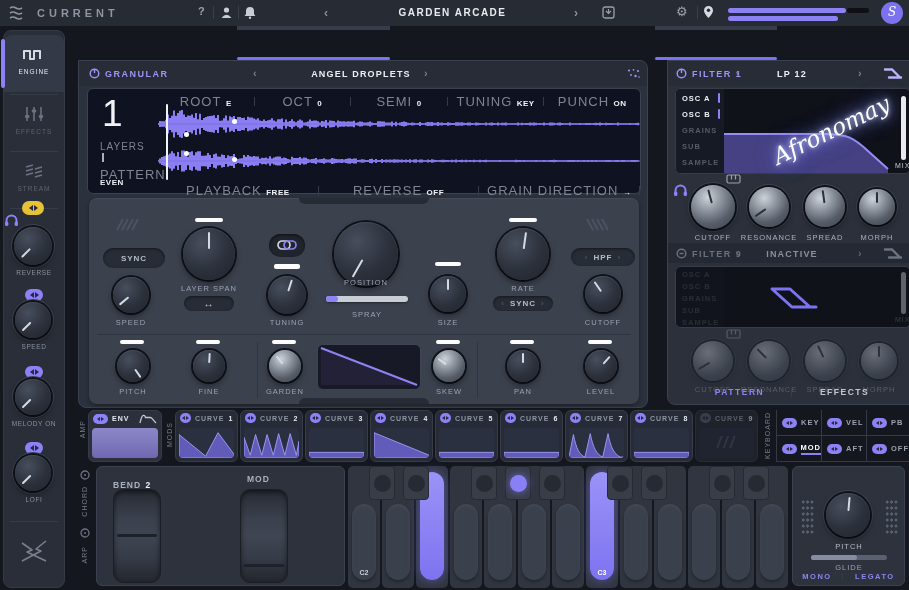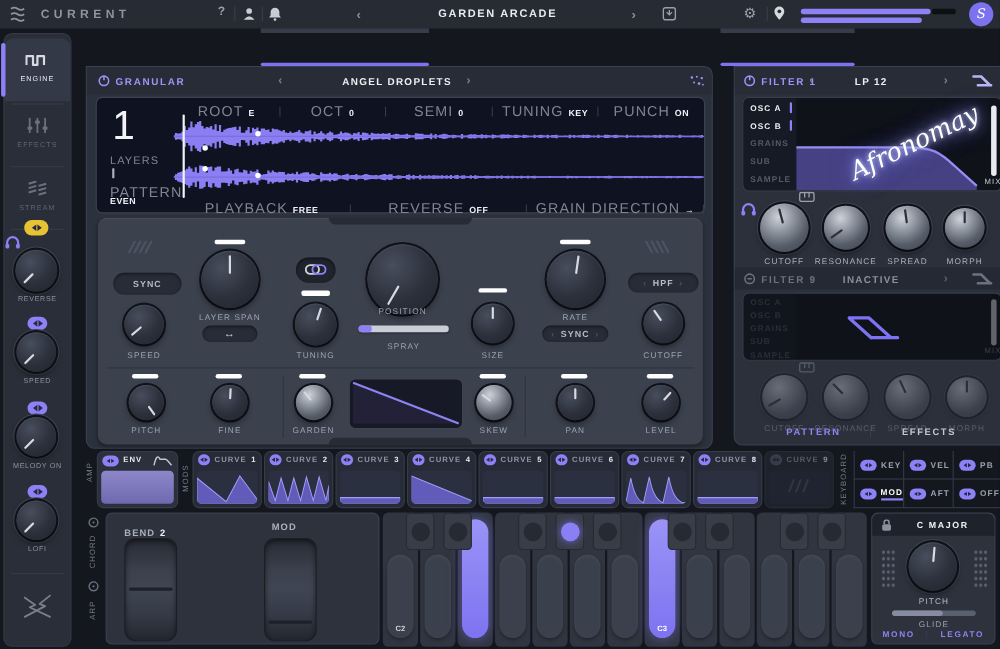--- a/index.html
+++ b/index.html
@@ -769,27 +769,20 @@
       <div class="bkey" style="left: 123px;"></div>
       <div class="bkey bpressed" style="left: 157px;"></div>
       <div class="bkey" style="left: 191px;"></div>
       <div class="bkey" style="left: 259px;"></div>
       <div class="bkey" style="left: 293px;"></div>
       <div class="bkey" style="left: 361px;"></div>
       <div class="bkey" style="left: 395px;"></div>
     </div>
 
   <div class="scalepanel">
-    <div class="abs" style="left:0;top:0;right:0;height:20px;background:#1e222b;border-radius:6px 6px 0 0">
-      <svg class="abs" style="left:8px;top:5px" width="10" height="11" viewBox="0 0 10 11">
-          <rect x="1" y="4.5" width="8" height="6" rx="1.5" fill="#8a909c"></rect>
-          <path d="M2.8 4.5 V3 a2.2 2.2 0 0 1 4.4 0 v1.5" stroke="#8a909c" stroke-width="1.4" fill="none"></path>
-        </svg>
-      <span class="abs val" style="left:24px;top:6px;width:80px;text-align:center;letter-spacing:1.5px">C MAJOR</span>
-    </div>
     <div class="dots" style="left:8px;top:32px"></div>
     <div class="dots" style="left:92px;top:32px"></div>
     <div class="knob" style="left:33px;top:26px;width:44px;height:44px">
         <span class="ptr" style="transform:rotate(5deg)"></span>
       </div>
     <span class="klbl" style="left:56px;top:75px;color:#b4bac6">PITCH</span>
     <div class="abs" style="left:18px;top:88px;width:76px;height:5px;border-radius:3px;background:#596070">
         <span class="abs" style="left:0;top:0;width:46px;height:5px;border-radius:3px;background:#868da0"></span>
       </div>
     <span class="klbl" style="left:56px;top:96px">GLIDE</span>

